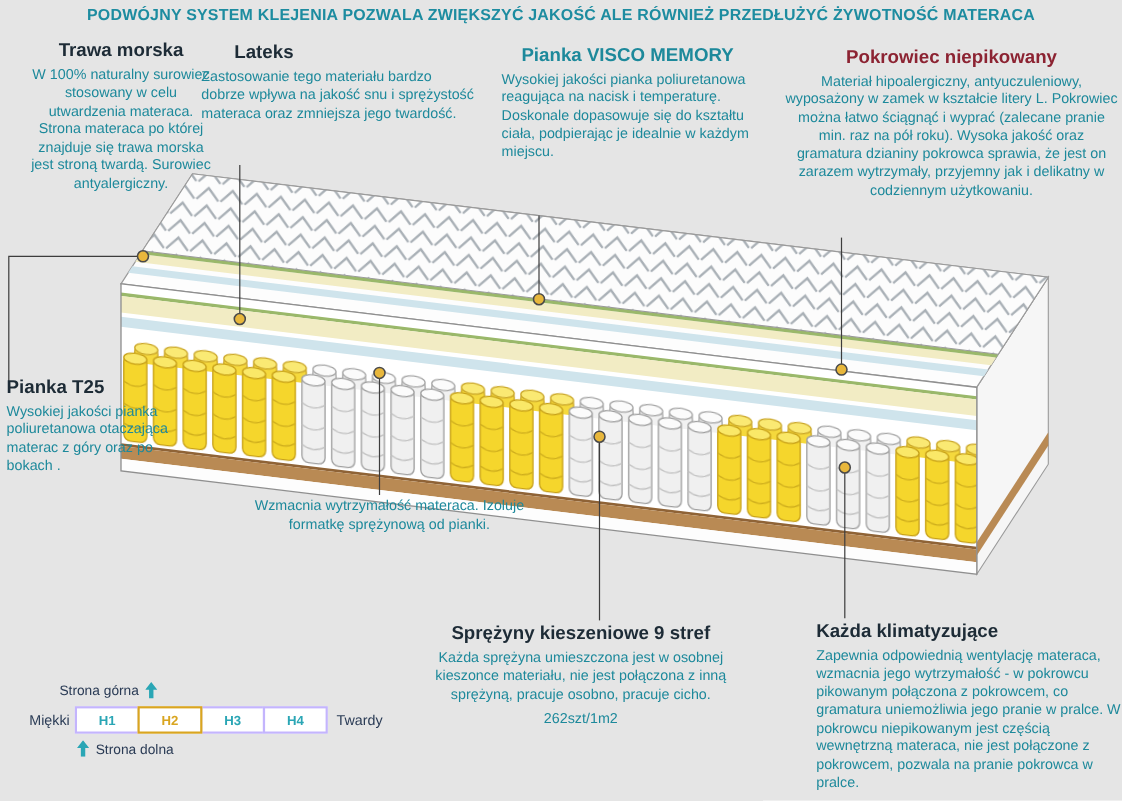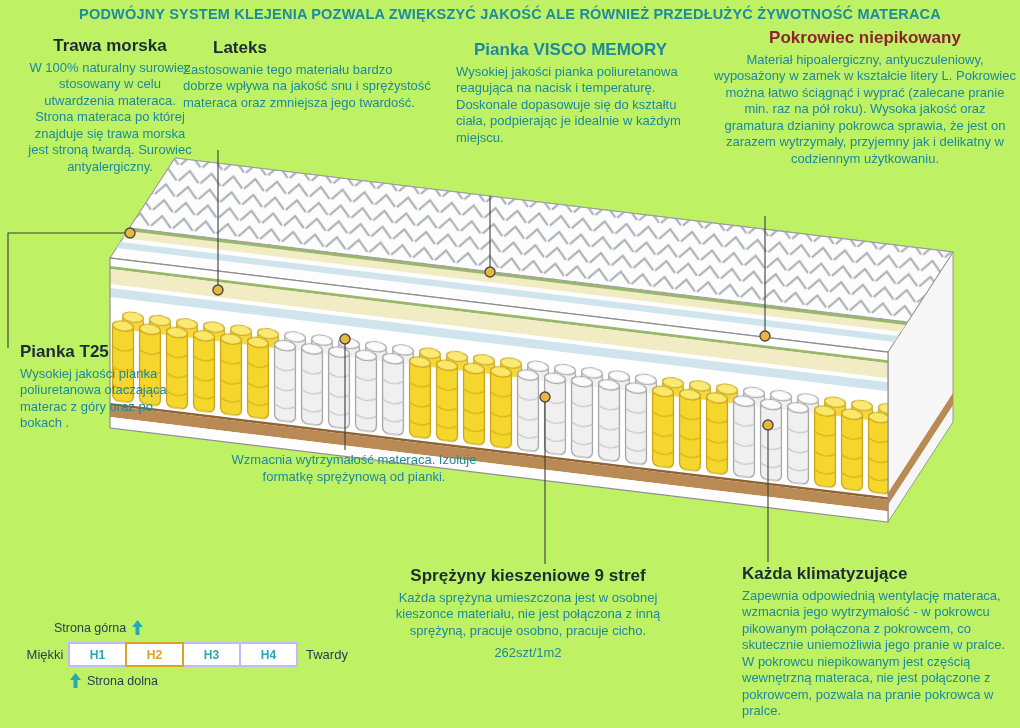--- a/index.html
+++ b/index.html
@@ -1,38 +1,38 @@
 <!DOCTYPE html>
 <html><head>
 <meta charset="utf-8">
 <style>
   html,body { margin:0; padding:0; background:#fff; }
   body { font-family:"Liberation Sans", sans-serif; }
-  .stage { position:relative; width:1020px; height:728px; background:#bef264; overflow:hidden; }
+  .stage { position:relative; width:1020px; height:728px; background:#e5e5e5; overflow:hidden; }
 
   .header-banner {
     position:absolute; top:6px; left:0; width:100%;
     text-align:center; color:#1d8ca0; font-weight:bold; font-size:14.5px; letter-spacing:.2px;
   }
 
   svg.illustration { position:absolute; left:0; top:0; }
 
   .block { position:absolute; z-index:3; }
   .block .title { font-weight:bold; font-size:17px; color:#1d2b36; margin:0 0 4px 0; line-height:1.15; }
   .block .body  { font-size:13px; color:#1d899b; line-height:1.27; }
   .block .note  { font-size:13px; color:#1d899b; margin-top:6px; }
 
   #b-trawa     { left:24px;  top:36px;  width:172px; text-align:center; }
   #b-lateks    { left:183px; top:38px;  width:248px; }
   #b-lateks .title { margin-left:30px; }
   #b-visco     { left:456px; top:40px;  width:238px; }
   #b-visco .title { color:#1d899b; margin-left:18px; }
-  #b-pokrowiec { left:714px; top:28px;  width:302px; text-align:center; }
+  #b-pokrowiec { left:714px; top:42px;  width:302px; text-align:center; }
   #b-pokrowiec .title { color:#8c2332; }
-  #b-t25       { left:20px;   top:342px; width:172px; }
+  #b-t25       { left:6px;   top:342px; width:172px; }
   #b-przekladka{ left:228px; top:452px; width:252px; text-align:center; }
   #b-sprezyny  { left:384px; top:566px; width:288px; text-align:center; }
   #b-wlokno    { left:742px; top:564px; width:278px; }
 
   
   .scale { position:absolute; left:22px; top:620px; width:350px; z-index:3;text-align:center; }
   .s-top { margin-left:32px; font-size:12.5px; color:#2a3b55; display:flex; align-items:center; gap:6px; }
   .s-row { display:flex; align-items:center; margin-top:7px; }
   .s-soft { width:46px; font-size:13px; color:#2a3b55; }
   .s-hard { margin-left:8px; font-size:13px; color:#2a3b55; }
@@ -168,21 +168,21 @@
   </div>
 
   <div class="block" id="b-sprezyny">
     <div class="title">Sprężyny kieszeniowe 9 stref</div>
     <div class="body">Każda sprężyna umieszczona jest w osobnej kieszonce materiału, nie jest połączona z inną sprężyną, pracuje osobno, pracuje cicho.</div>
     <div class="note">262szt/1m2</div>
   </div>
 
   <div class="block" id="b-wlokno">
     <div class="title">Każda klimatyzujące</div>
-    <div class="body">Zapewnia odpowiednią wentylację materaca, wzmacnia jego wytrzymałość - w pokrowcu pikowanym połączona z pokrowcem, co skutecznie uniemożliwia jego pranie w pralce. W pokrowcu niepikowanym jest częścią wewnętrzną materaca, nie jest połączone z pokrowcem, pozwala na pranie pokrowca w pralce.</div>
+    <div class="body">Zapewnia odpowiednią wentylację materaca, wzmacnia jego wytrzymałość - w pokrowcu pikowanym połączona z pokrowcem, co gramatura uniemożliwia jego pranie w pralce. W pokrowcu niepikowanym jest częścią wewnętrzną materaca, nie jest połączone z pokrowcem, pozwala na pranie pokrowca w pralce.</div>
   </div>
 
   <div class="scale">
     <div class="s-top">
       <span>Strona górna</span>
       <span class="arrow-ico">
         <svg width="11" height="15" viewBox="0 0 11 15">
             <path d="M5.5,0 L11,7 H7.5 V15 H3.5 V7 H0 Z" fill="#2aa6b5"></path>
           </svg>
       </span>

